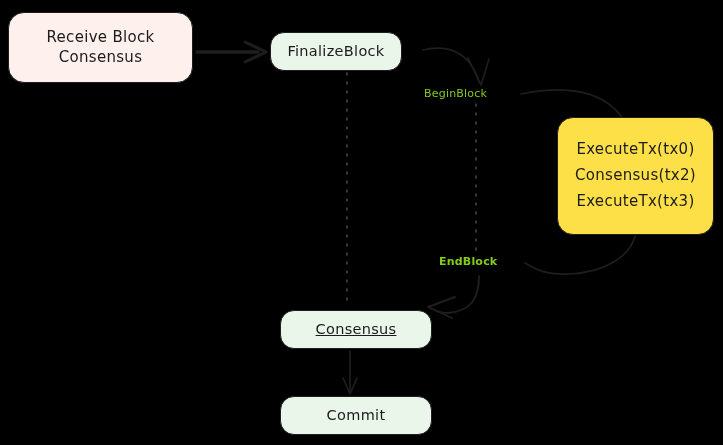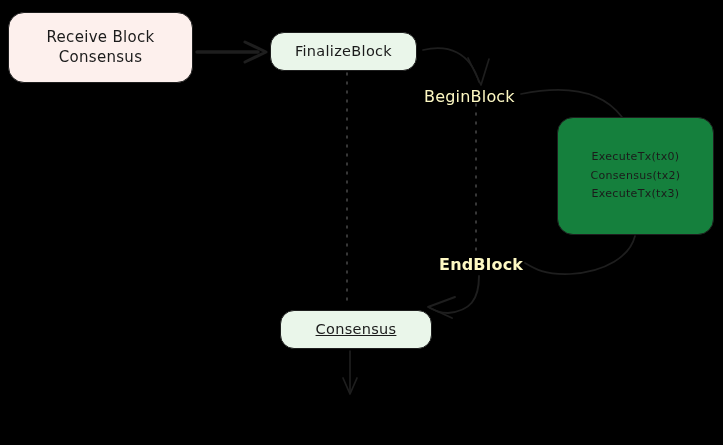--- a/index.html
+++ b/index.html
@@ -42,46 +42,46 @@
     display: block;
     white-space: nowrap;
   }
   #node-receive {
     left: 8px;  top: 12px;  width: 185px; height: 71px;
     background: #fdf0ed;
     border-radius: 16px;
     font-size: 15px;
   }
   #node-finalize {
-    left: 270px; top: 32px; width: 147px; height: 39px;
+    left: 270px; top: 32px; width: 132px; height: 39px;
     background: #eaf6ea;
     font-size: 14.5px;
   }
   #node-execute {
     left: 557px; top: 117px; width: 157px; height: 118px;
-    background: #15803d;
+    background: #fde047;
     border-radius: 16px;
-    font-size: 11px;
+    font-size: 15px;
     line-height: 1.72;
   }
   #node-consensus {
     left: 280px; top: 310px; width: 152px; height: 39px;
     background: #eaf6ea;
     font-size: 14.5px;
     text-decoration: underline;
   }
   #node-commit {
     left: 280px; top: 396px; width: 152px; height: 39px;
     background: #eaf6ea;
     font-size: 14.5px;
   }
   .edge-label {
     position: absolute;
-    color: #fef9c3;
-    font-size: 16px;
+    color: #84cc16;
+    font-size: 11px;
     font-family: "DejaVu Sans", sans-serif;
     letter-spacing: 0.2px;
     white-space: nowrap;
   }
   #label-begin { left: 424px; top: 87px; }
   #label-end   { left: 439px; top: 255px; font-weight: bold; }
 </style>
 </head>
 <body>
 
@@ -138,17 +138,20 @@
   <div class="node" id="node-execute">
     <span class="line">ExecuteTx(tx0)</span>
     <span class="line">Consensus(tx2)</span>
     <span class="line">ExecuteTx(tx3)</span>
   </div>
 
   <div class="node" id="node-consensus">
     <span class="line">Consensus</span>
   </div>
 
+  <div class="node" id="node-commit">
+    <span class="line">Commit</span>
+  </div>
 
   <div class="edge-label" id="label-begin">BeginBlock</div>
   <div class="edge-label" id="label-end">EndBlock</div>
 
 </div>
 
 </body></html>

